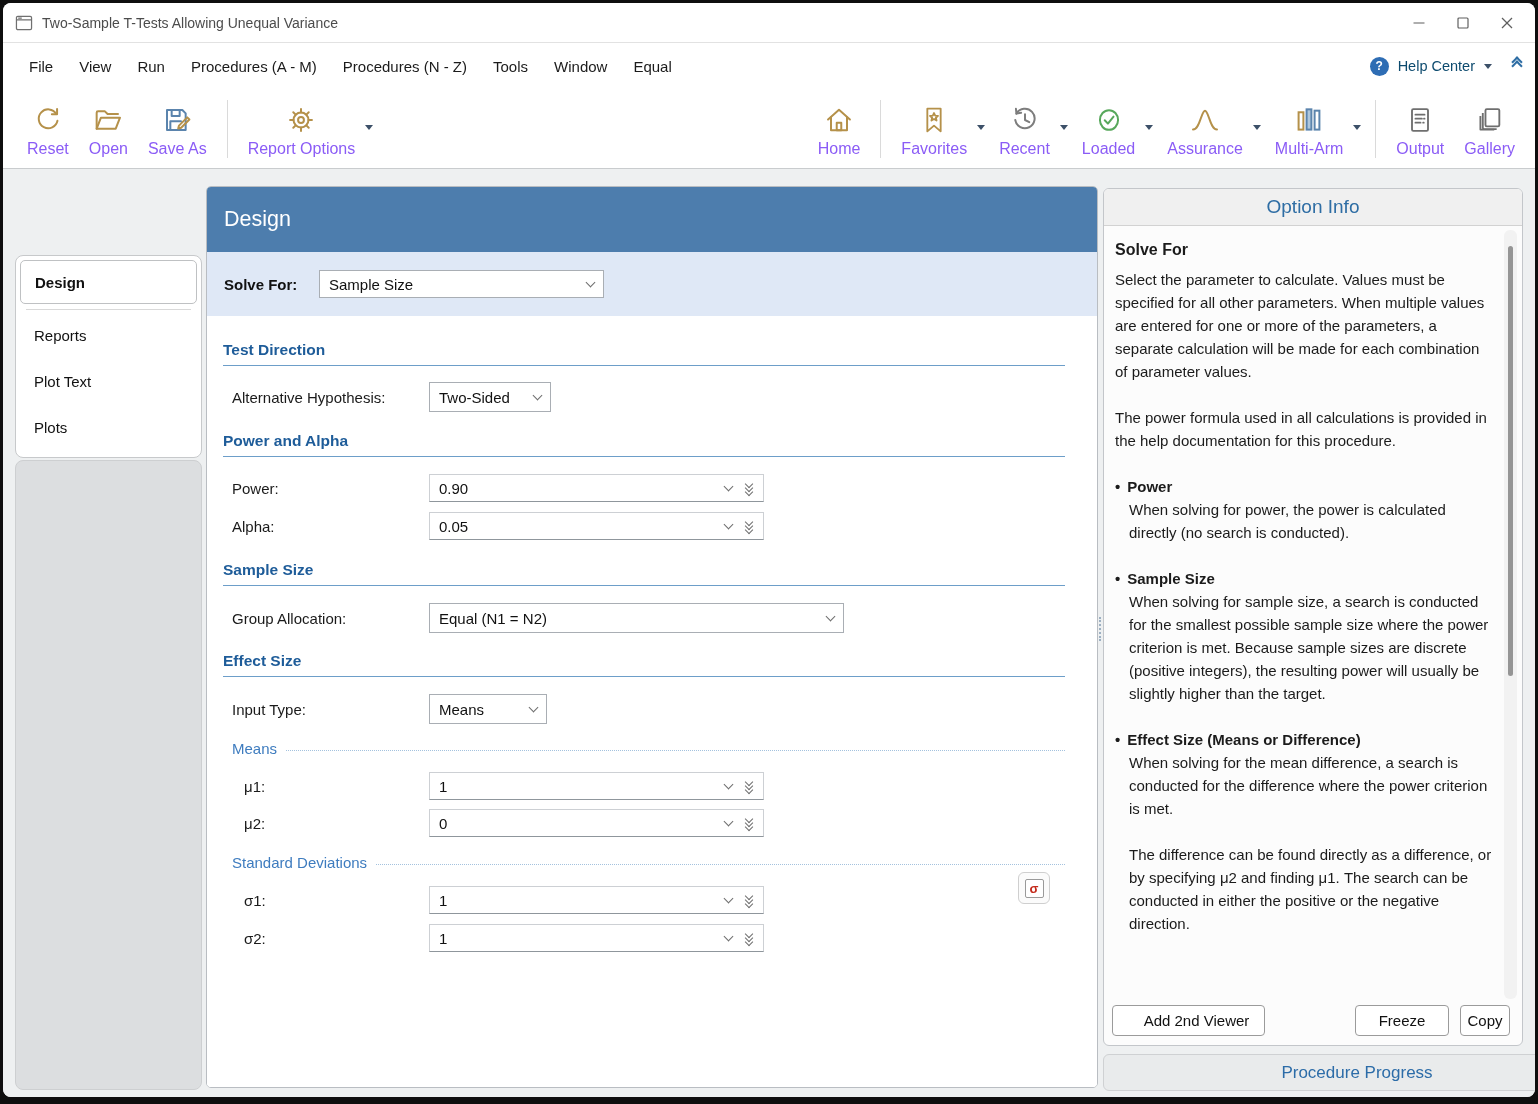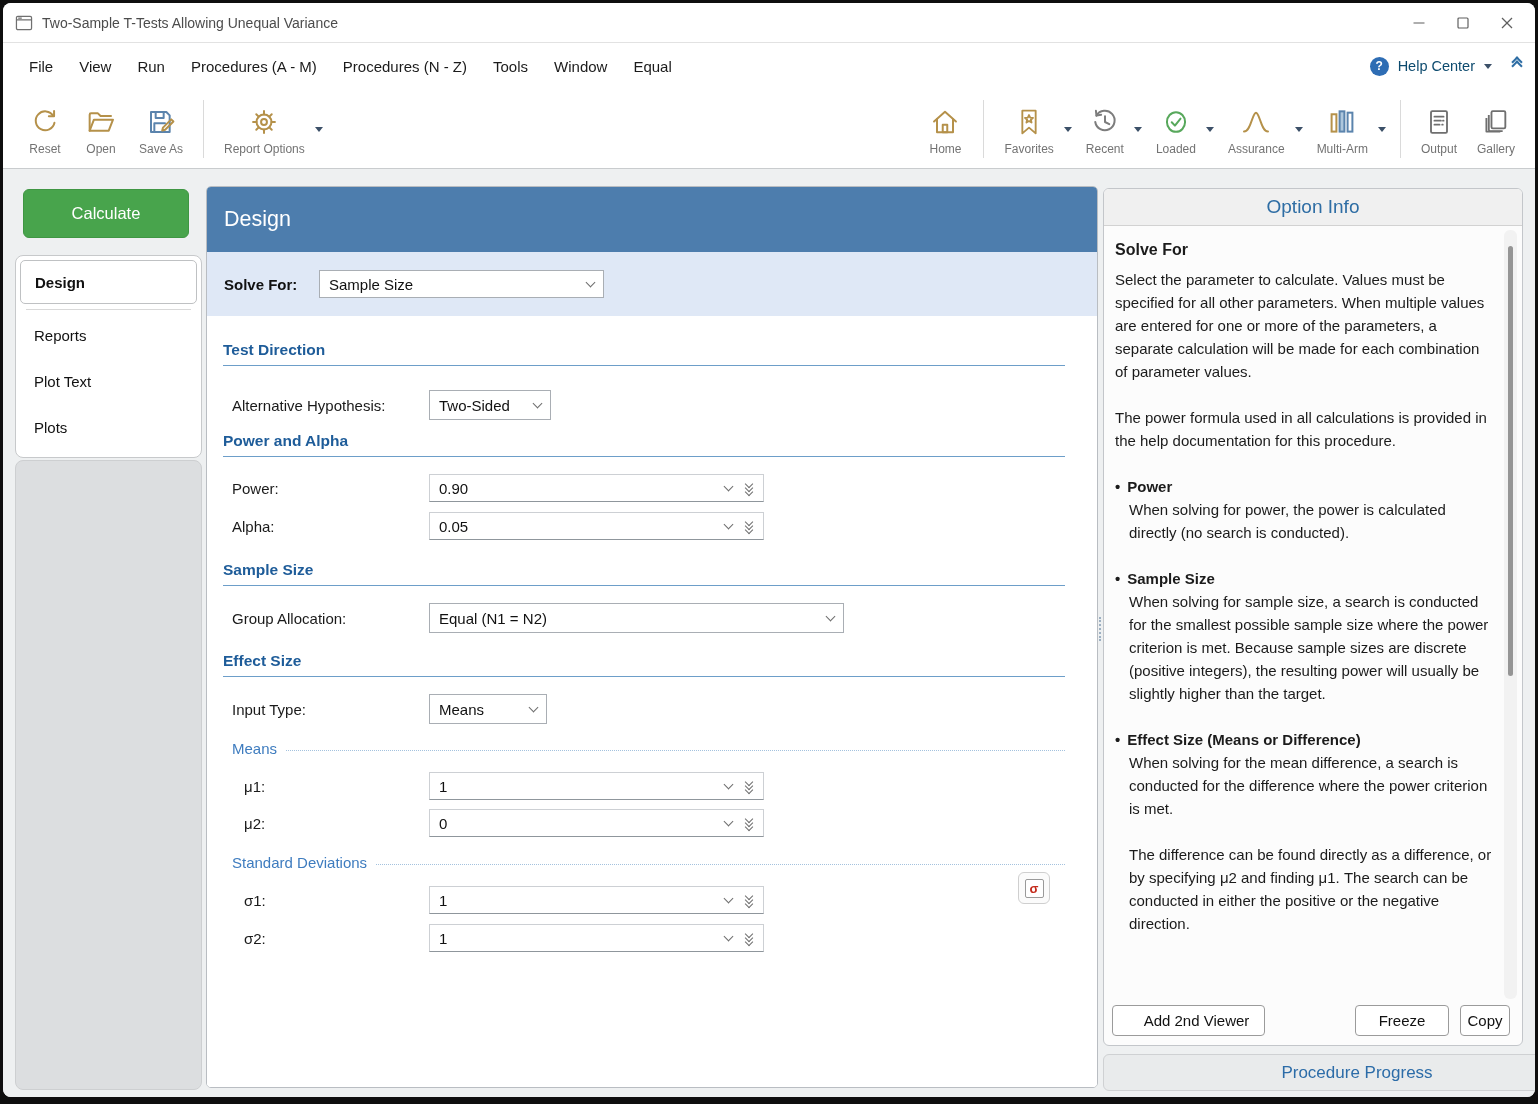--- a/index.html
+++ b/index.html
@@ -30,21 +30,21 @@
               border-top:5px solid #3c5068; }
   .dbl-up { display:flex; flex-direction:column; margin-left:12px; }
   .dbl-up .chevb { width:8px; height:8px; border-right:2px solid #2e6da4; border-bottom:2px solid #2e6da4;
                    transform:rotate(-135deg); margin-top:-4px; }
 
   .toolbar { height:79px; display:flex; align-items:center; padding:0 10px 0 14px; }
   .tbtn { position:relative; display:flex; flex-direction:column; align-items:center;
           padding:5px 10px 3px; min-width:56px; }
   .tbtn.has-caret { padding-right:22px; }
   .ticon { height:36px; display:flex; align-items:center; justify-content:center; }
-  .tlabel { font-size:12px; color:#737373; margin-top:2px; white-space:nowrap; }
+  .tlabel { font-size:16px; color:#8b5cf6; margin-top:2px; white-space:nowrap; }
   .tcaret { position:absolute; right:4px; top:28px; }
   .tsep { width:1px; height:58px; background:#dadada; margin:0 10px; align-self:center; }
   .tright { margin-left:auto; display:flex; align-items:center; }
 
   
   .workspace { position:relative; height:928px; background:#eef0f1; }
 
   .calc-btn { position:absolute; left:20px; top:20px; width:166px; height:49px; background:#48a44c;
               border:1px solid #3f9643; border-radius:6px; color:#fff; font-size:16.5px;
               display:flex; align-items:center; justify-content:center; }
@@ -329,21 +329,20 @@
             </svg>
           </span>
           <span class="tlabel">Gallery</span>
         </div>
       </div>
     </div>
   </div>
 
   <div class="workspace">
 
-    <div class="calc-btn">Calculate</div>
 
     <div class="tabs-card">
       <div class="tab-active">Design</div>
       <div class="tab-sep"></div>
       <div class="tab-item">Reports</div>
       <div class="tab-item">Plot Text</div>
       <div class="tab-item">Plots</div>
     </div>
     <div class="gray-panel"></div>
 
@@ -356,21 +355,21 @@
           <span class="chev"></span>
         </div>
       </div>
 
       <div class="panel-body">
 
         <div class="sec-head" style="top:25px;">
           <div class="sec-title">Test Direction</div>
           <div class="sec-rule"></div>
         </div>
-        <div class="frow" style="top:74px;height:30px;">
+        <div class="frow" style="top:66px;height:30px;">
           <span class="flabel">Alternative Hypothesis:</span>
           <div class="select w122">
             <span class="val">Two-Sided</span>
             <span class="chev"></span>
           </div>
         </div>
 
         <div class="sec-head" style="top:116px;">
           <div class="sec-title">Power and Alpha</div>
           <div class="sec-rule"></div>

